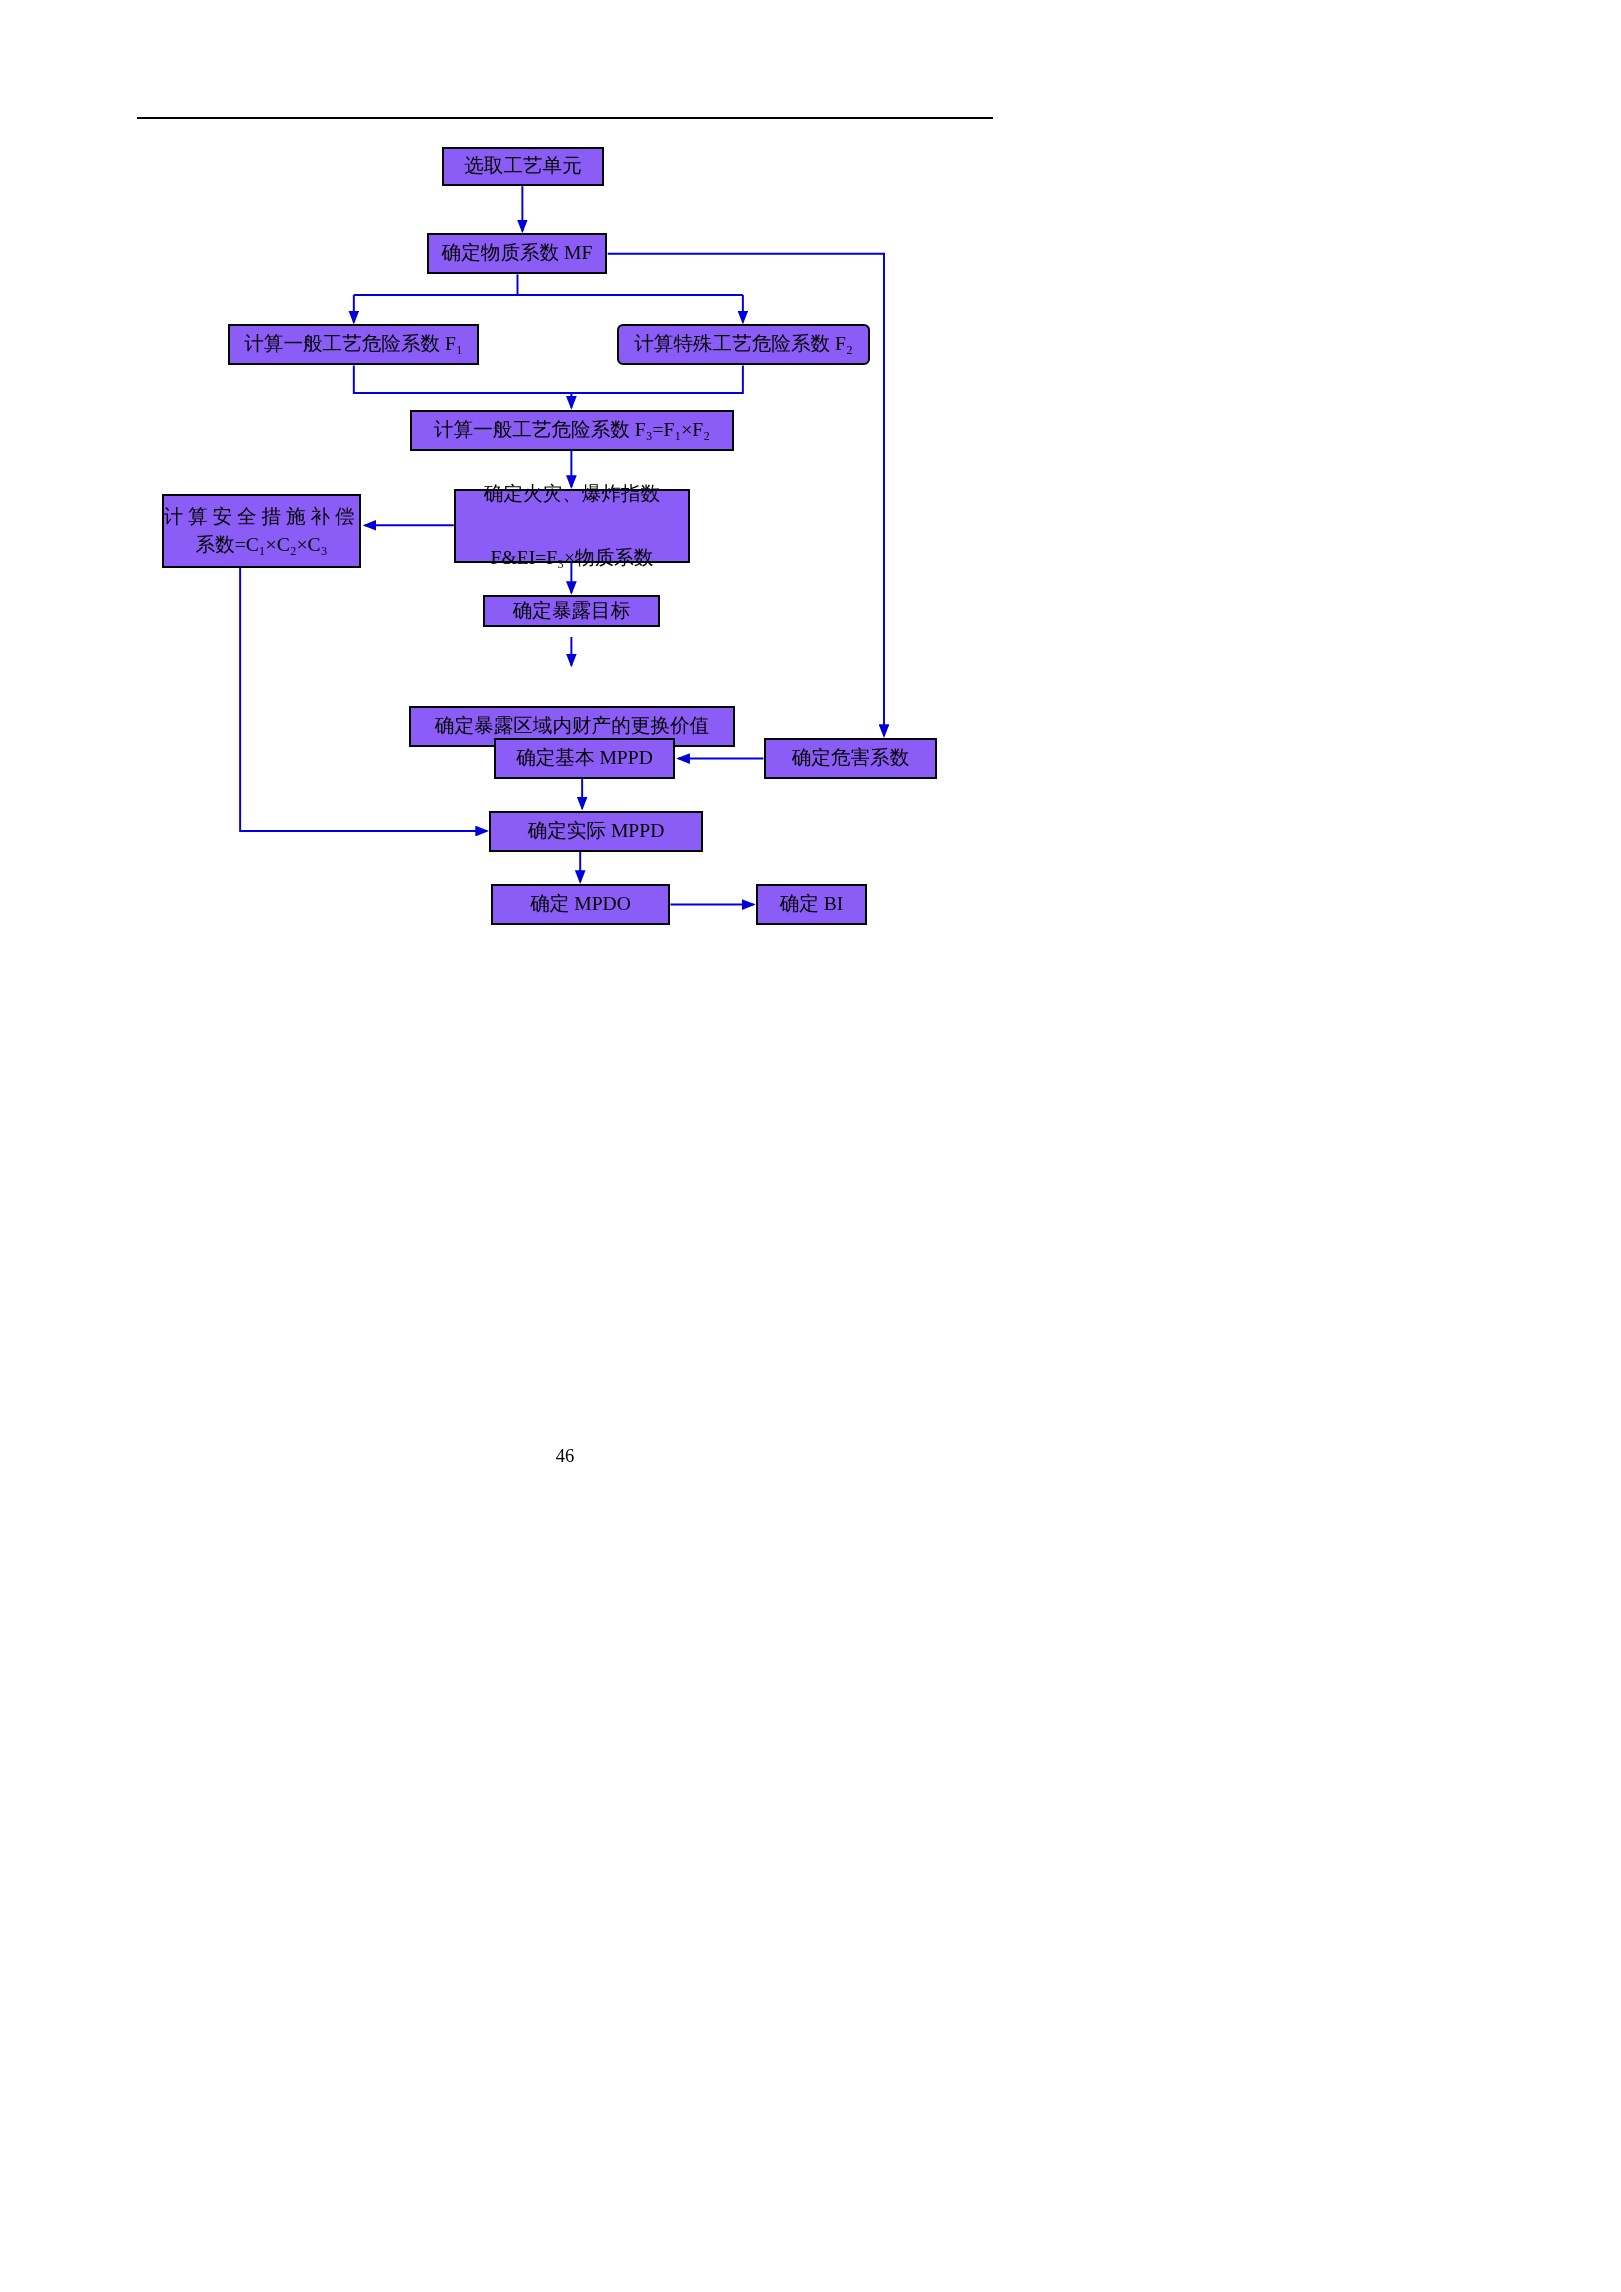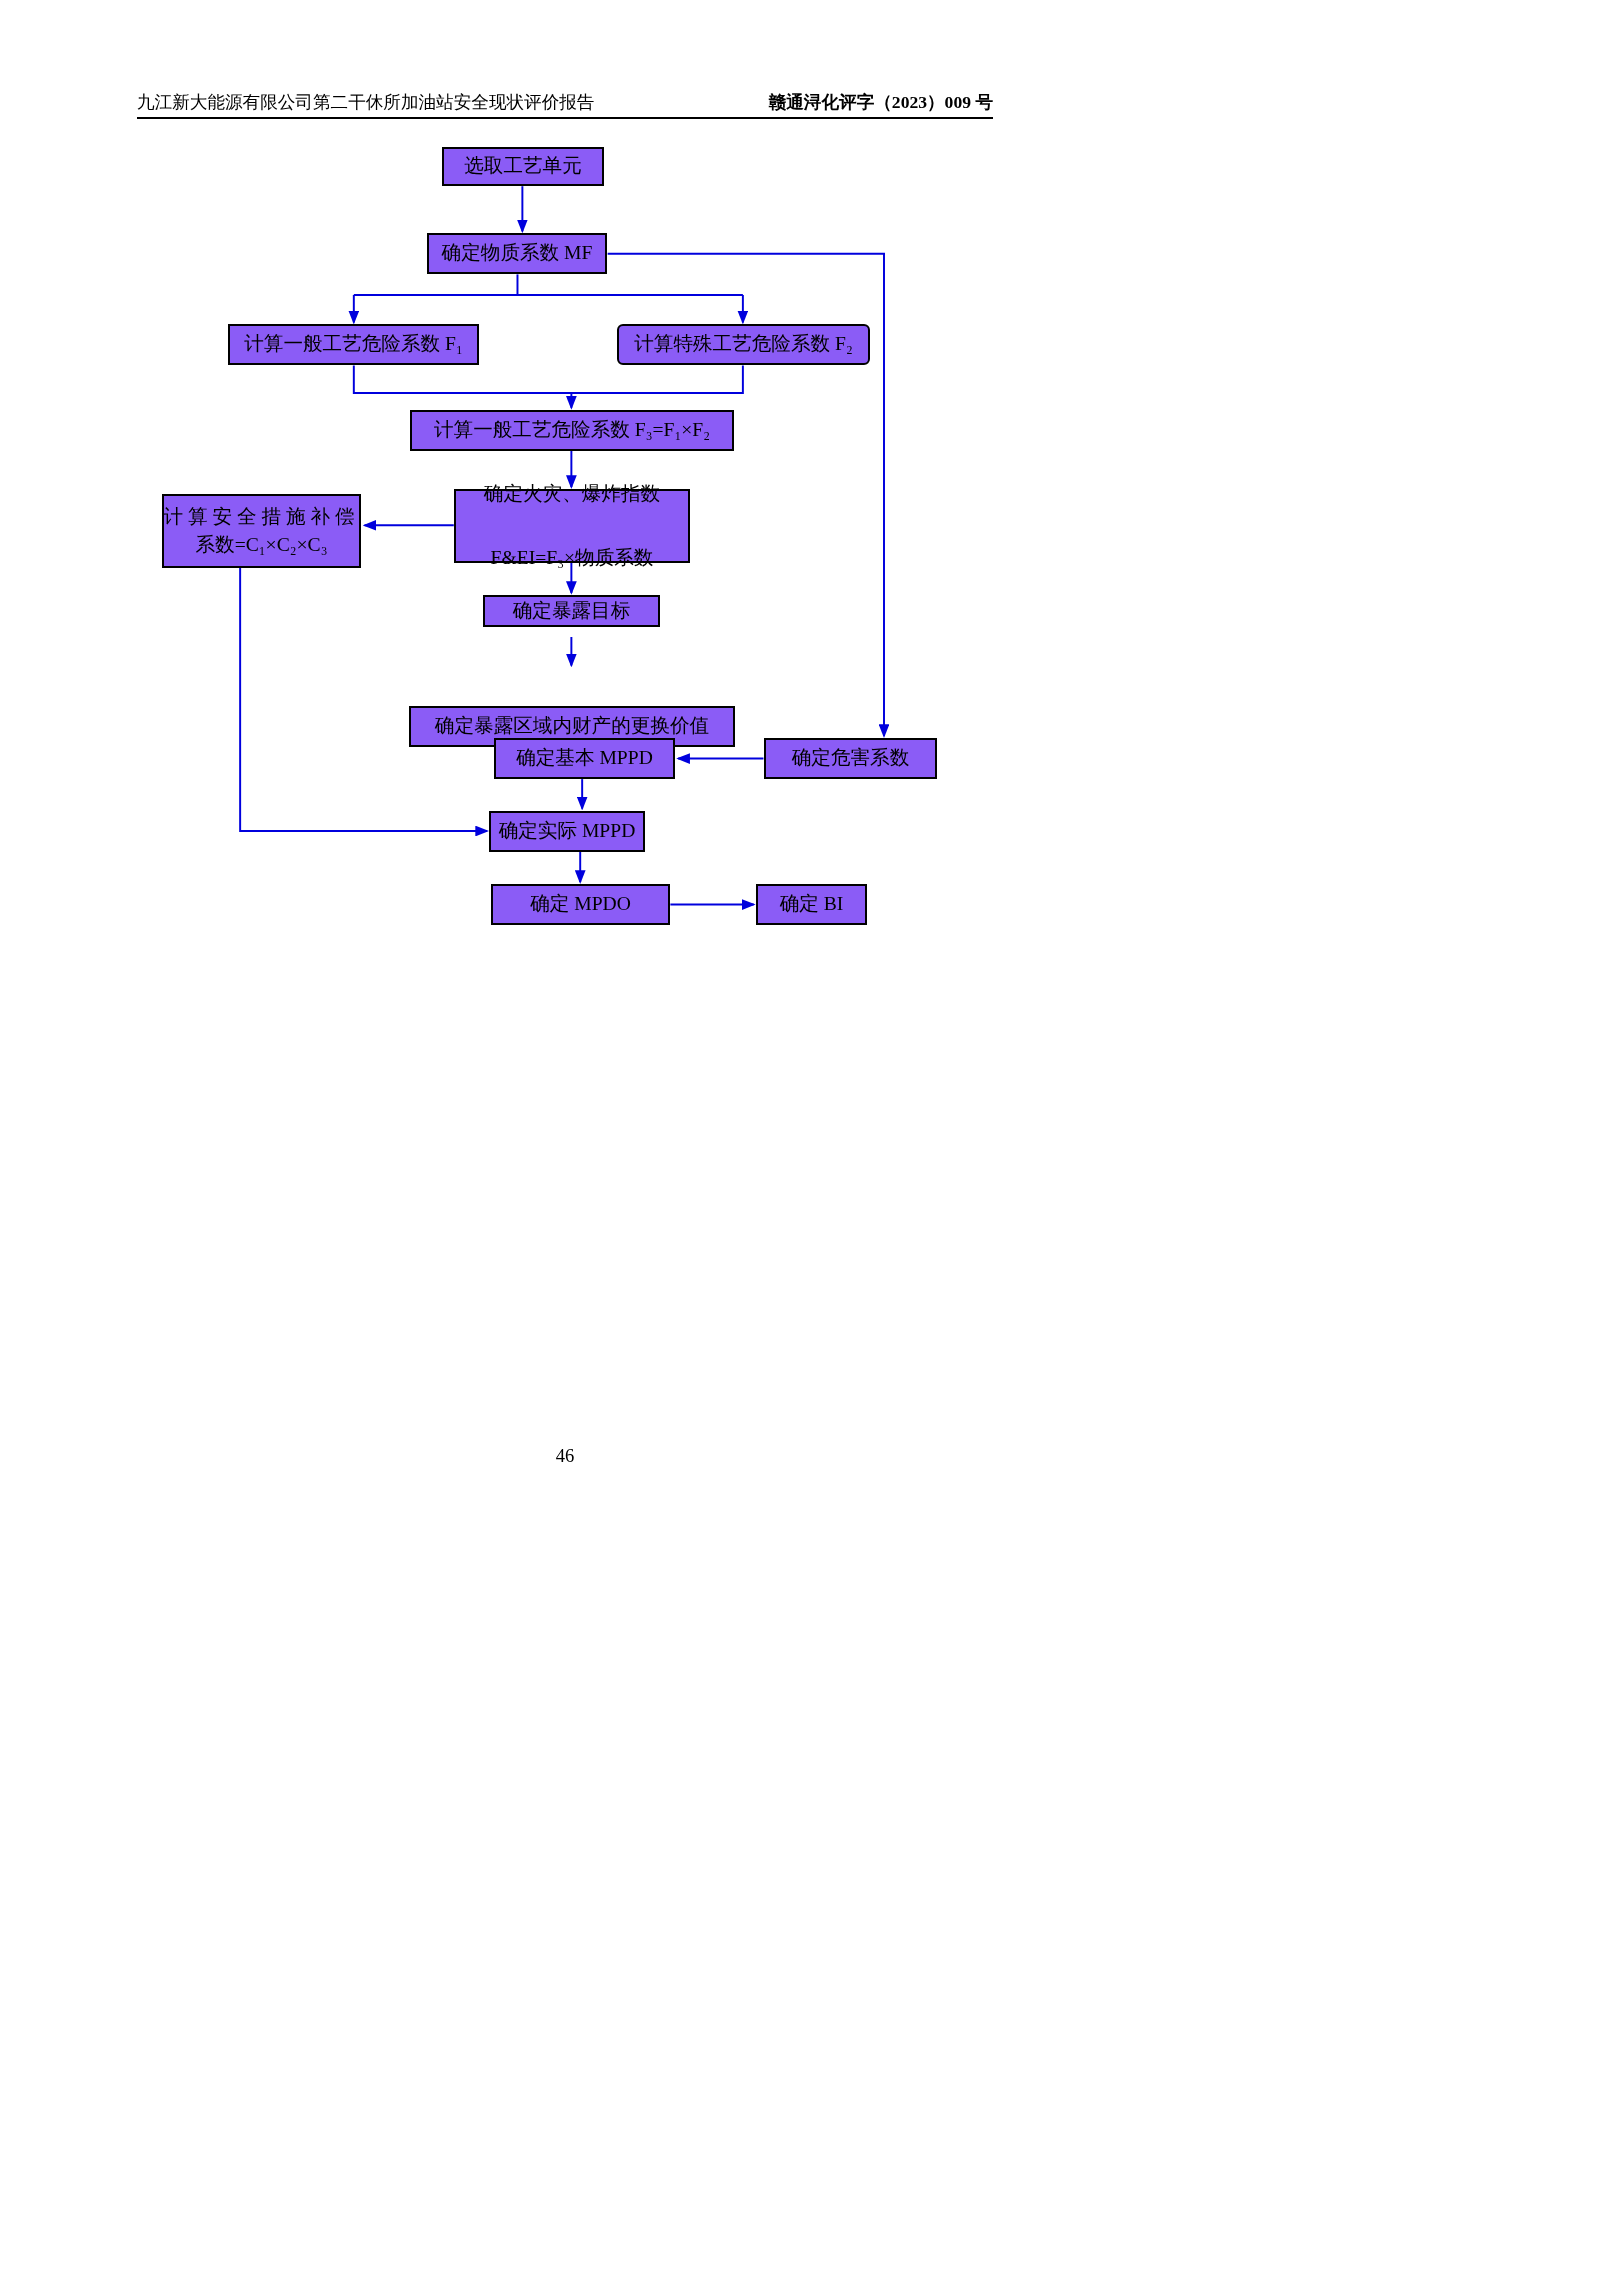--- a/index.html
+++ b/index.html
@@ -33,43 +33,39 @@
   .b-mf       { left:427px; top:233px; width:180px; height:41px; }
   .b-f1       { left:228px; top:324px; width:251px; height:41px; }
   .b-f2       { left:617px; top:324px; width:253px; height:41px;border-radius:6px; }
   .b-f3       { left:410px; top:410px; width:324px; height:41px; }
   .b-fei      { left:454px; top:489px; width:236px; height:74px;gap:36px; }
   .b-comp     { left:162px; top:494px; width:199px; height:74px; }
   .b-target   { left:483px; top:595px; width:177px; height:32px; }
   .b-value    { left:409px; top:706px; width:326px; height:41px; }
   .b-bmppd    { left:494px; top:738px; width:181px; height:41px; }
   .b-hazard   { left:764px; top:738px; width:173px; height:41px; }
-  .b-amppd    { left:489px; top:811px; width:156px; height:41px; }
+  .b-amppd    { left:489px; top:811px; width:214px; height:41px; }
   .b-mpdo     { left:491px; top:884px; width:179px; height:41px; }
   .b-bi       { left:756px; top:884px; width:111px; height:41px; }
 
   .caption {
     position:absolute; left:137px; top:933px; width:856px;
     text-align:center; text-indent:54px;
     font-size:26.5px; font-weight:bold; white-space:nowrap;
   }
   .pageno {
     position:absolute; left:137px; top:1445px; width:856px;
     text-align:center; font-size:18.6px;
   }
 </style>
 </head>
 <body>
 
 <div class="page">
 
-  <div class="header">
-    <span>九江新大能源有限公司第二干休所加油站安全现状评价报告</span>
-    <span class="doc-no">赣通浔化评字（2023）009 号</span>
-  </div>
   <div class="rule"></div>
 
   <svg class="connectors" width="1621" height="980" viewBox="0 0 1654 1000">
     <defs>
       <marker id="arrowhead" markerUnits="userSpaceOnUse" markerWidth="14" markerHeight="11" refX="12" refY="5.5" orient="auto">
         <path d="M0,0 L14,5.5 L0,11 Z"></path>
       </marker>
     </defs>
 
     <path d="M528 280 V301"></path>

